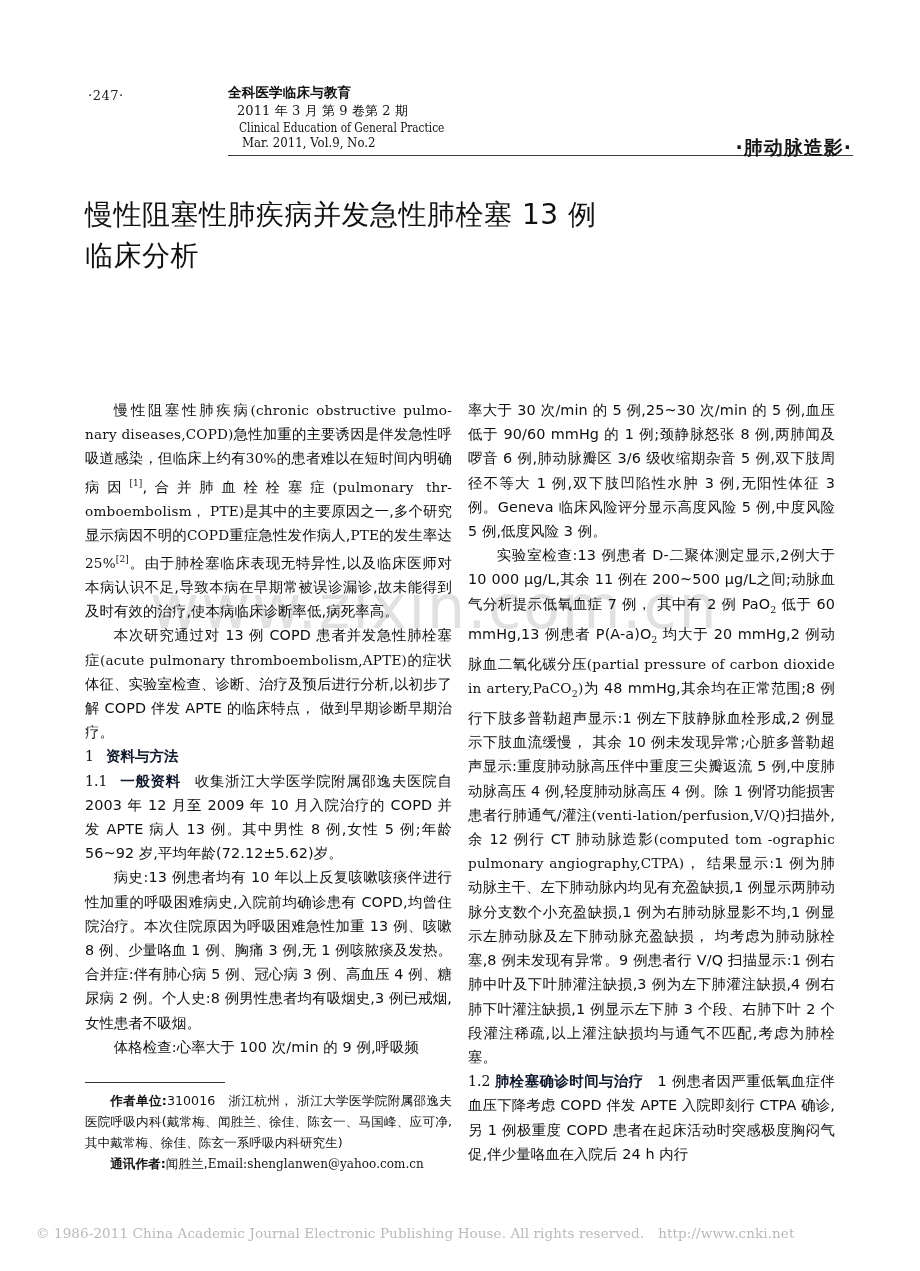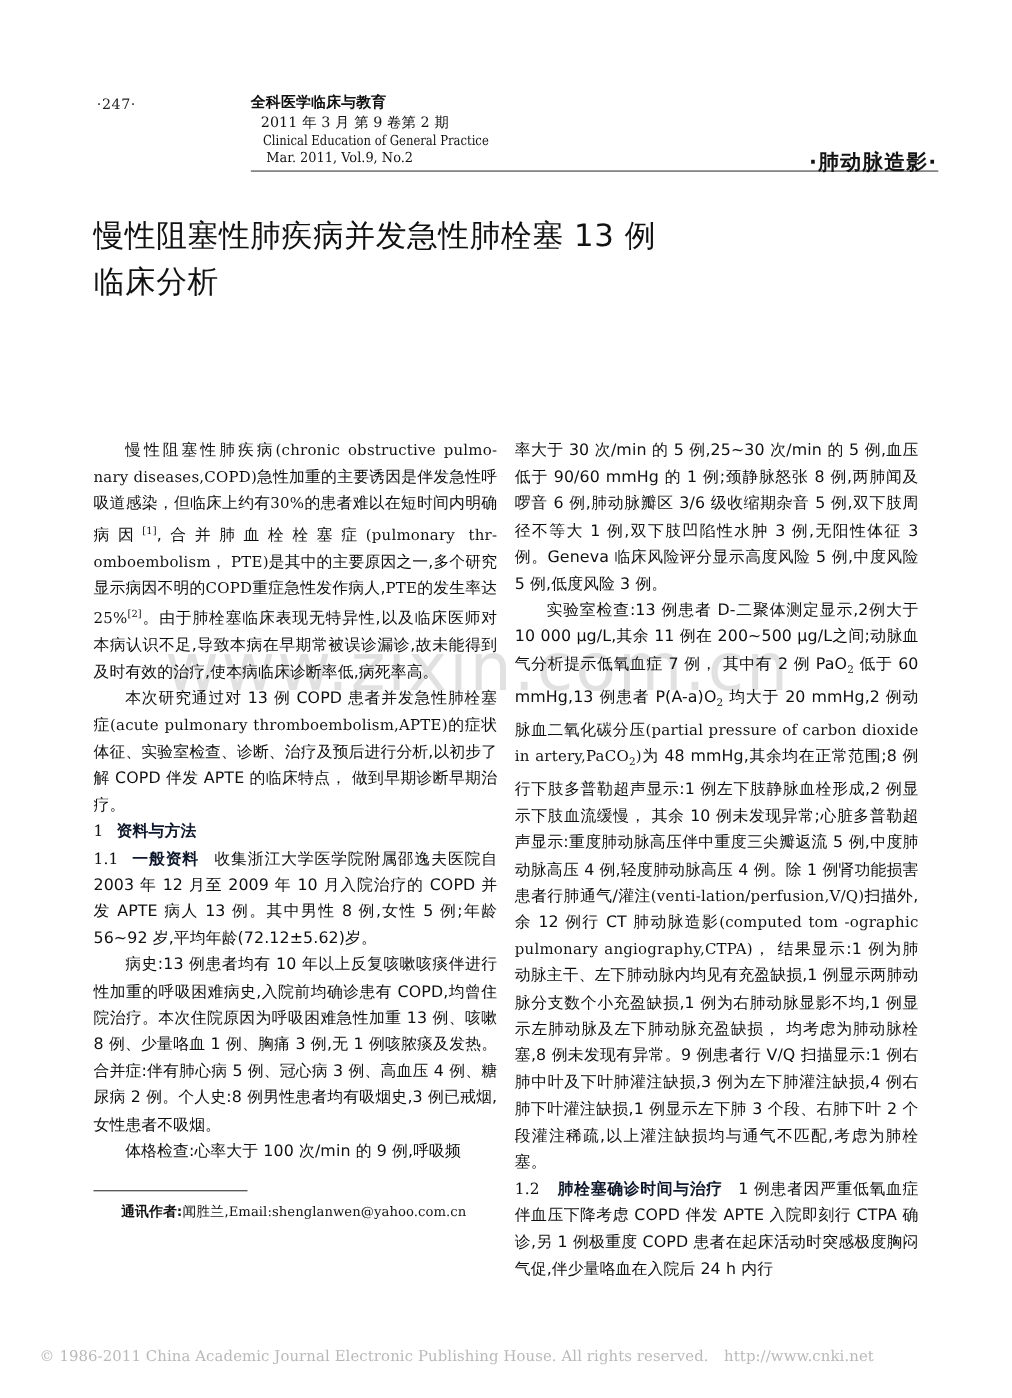--- a/index.html
+++ b/index.html
@@ -261,25 +261,26 @@
 
     <p class="p indent">体格检查:心率大于 100 次/min 的 9 例,呼吸频</p>
   </div>
 
   <div class="col col-right">
 
     <p class="p">率大于 30 次/min 的 5 例,25~30 次/min 的 5 例,血压低于 90/60 mmHg 的 1 例;颈静脉怒张 8 例,两肺闻及啰音 6 例,肺动脉瓣区 3/6 级收缩期杂音 5 例,双下肢周径不等大 1 例,双下肢凹陷性水肿 3 例,无阳性体征 3 例。Geneva 临床风险评分显示高度风险 5 例,中度风险 5 例,低度风险 3 例。</p>
 
     <p class="p indent"><span>实验室检查:13 例患者 D-二聚体测定显示,2例大于 10 000 μg/L,其余 11 例在 200~500 μg/L之间;动脉血气分析提示低氧血症 7 例， 其中有 2 例 PaO</span><sub class="sb">2</sub><span> 低于 60 mmHg,13 例患者 P(A-a)O</span><sub class="sb">2</sub><span> 均大于 20 mmHg,2 例动脉血二氧化碳分压</span><span class="lat">(partial pressure of carbon dioxide in artery,PaCO</span><sub class="sb">2</sub><span class="lat">)</span><span>为 48 mmHg,其余均在正常范围;8 例行下肢多普勒超声显示:1 例左下肢静脉血栓形成,2 例显示下肢血流缓慢， 其余 10 例未发现异常;心脏多普勒超声显示:重度肺动脉高压伴中重度三尖瓣返流 5 例,中度肺动脉高压 4 例,轻度肺动脉高压 4 例。除 1 例肾功能损害患者行肺通气/灌注</span><span class="lat">(venti-lation/perfusion,V/Q)</span><span>扫描外,余 12 例行 CT 肺动脉造影</span><span class="lat">(computed tom -ographic pulmonary angiography,CTPA)</span><span>， 结果显示:1 例为肺动脉主干、左下肺动脉内均见有充盈缺损,1 例显示两肺动脉分支数个小充盈缺损,1 例为右肺动脉显影不均,1 例显示左肺动脉及左下肺动脉充盈缺损， 均考虑为肺动脉栓塞,8 例未发现有异常。9 例患者行 V/Q 扫描显示:1 例右肺中叶及下叶肺灌注缺损,3 例为左下肺灌注缺损,4 例右肺下叶灌注缺损,1 例显示左下肺 3 个段、右肺下叶 2 个段灌注稀疏,以上灌注缺损均与通气不匹配,考虑为肺栓塞。</span></p>
 
-    <p class="p"><span class="hdnum">1.2</span><span class="hd" style="margin-left:16px;">肺栓塞确诊时间与治疗</span><span style="margin-left:14px;">1 例患者因严重低氧血症伴血压下降考虑 COPD 伴发 APTE 入院即刻行 CTPA 确诊,另 1 例极重度 COPD 患者在起床活动时突感极度胸闷气促,伴少量咯血在入院后 24 h 内行</span></p>
+    <p class="p"><span class="hdnum">1.2</span><span class="hd" style="margin-left:4px;">肺栓塞确诊时间与治疗</span><span style="margin-left:14px;">1 例患者因严重低氧血症伴血压下降考虑 COPD 伴发 APTE 入院即刻行 CTPA 确诊,另 1 例极重度 COPD 患者在起床活动时突感极度胸闷气促,伴少量咯血在入院后 24 h 内行</span></p>
   </div>
 
   <div class="footnote">
     <div class="rule"></div>
+    <p class="fn-p indent"><span style="font-weight:700;">作者单位:</span><span>310016　浙江杭州， 浙江大学医学院附属邵逸夫医院呼吸内科(戴常梅、闻胜兰、徐佳、陈玄一、马国峰、应可净,其中戴常梅、徐佳、陈玄一系呼吸内科研究生)</span></p>
     <p class="fn-p indent"><span style="font-weight:700;">通讯作者:</span><span>闻胜兰,</span><span class="fn-lat">Email:shenglanwen@yahoo.com.cn</span></p>
   </div>
 
   <div class="copyright">
     <span>© 1986-2011 China Academic Journal Electronic Publishing House. All rights reserved.</span><span class="url">http://www.cnki.net</span>
   </div>
 
 </div>
 
 </body></html>

